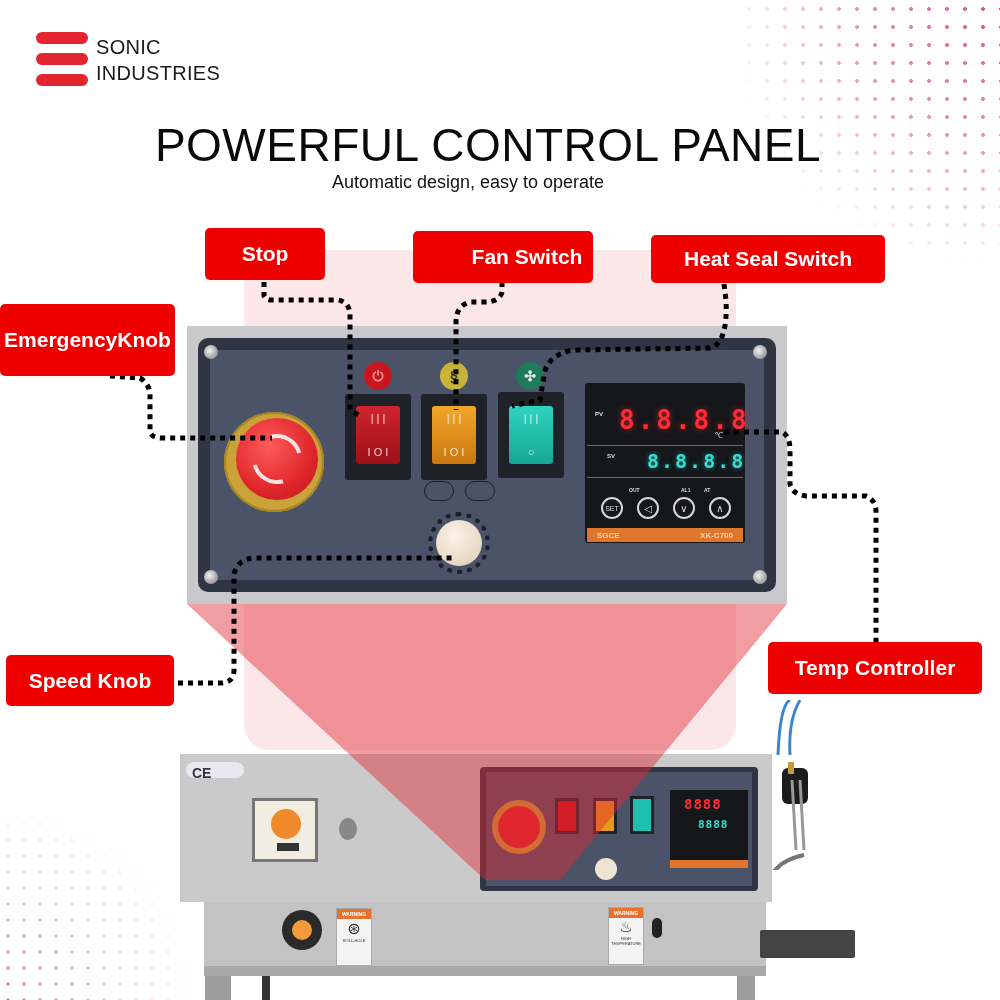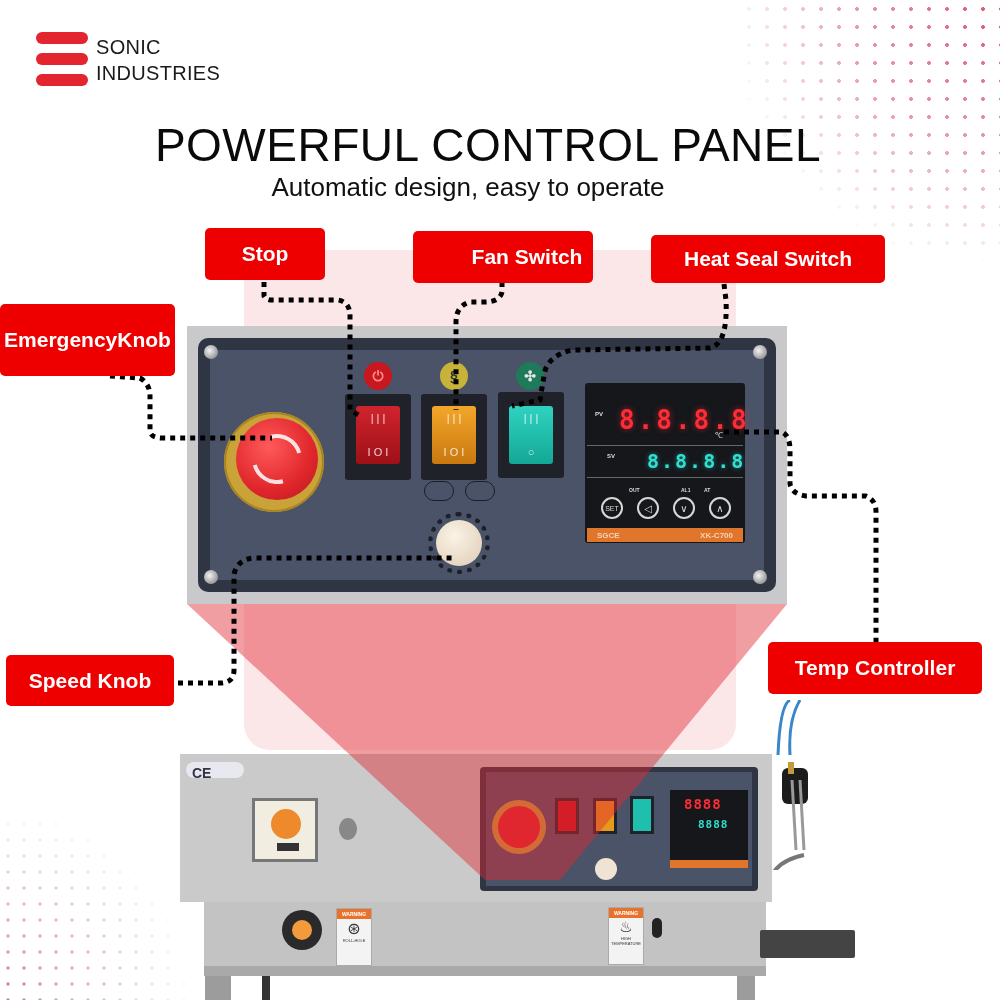--- a/index.html
+++ b/index.html
@@ -26,21 +26,21 @@
   .logo-mark { width: 52px; height: 54px; position: relative; }
   .logo-mark .bar { position:absolute; left:0; background:#e3252f; border-radius: 7px; height: 12px; }
   .logo-mark .b1 { top: 0; width: 52px; }
   .logo-mark .b2 { top: 21px; width: 52px; border-radius: 7px 7px 7px 7px; }
   .logo-mark .b3 { top: 42px; width: 52px; }
   .logo-mark .gap { position:absolute; left: 0; top: 33px; width: 38px; height: 9px; background: #fff; }
   .logo-text { font-size: 20px; line-height: 26px; color: #1a1a1a; letter-spacing: 0.3px; }
 
   
   .title { left: 0; top: 118px; width: 936px; text-align: center; font-size: 46px; font-weight: 400; color: #0a0a0a; letter-spacing: 0.5px; margin-left: 20px; }
-  .subtitle { left: 0; top: 172px; width: 936px; text-align: center; font-size: 26px; color: #111; }
+  .subtitle { left: 0; top: 172px; width: 936px; text-align: center; font-size: 18px; color: #111; }
 
   
   .glow { left: 244px; top: 250px; width: 492px; height: 500px; background: rgba(236,120,130,0.18); border-radius: 26px; }
 
   
   .funnel { left: 0; top: 0; width: 1000px; height: 1000px; pointer-events: none; }
 
   
   .panel-outer { left: 187px; top: 326px; width: 600px; height: 278px; background: #c9c9cb; }
   .panel { left: 198px; top: 338px; width: 578px; height: 254px; background: #2f3543; border-radius: 10px; }

